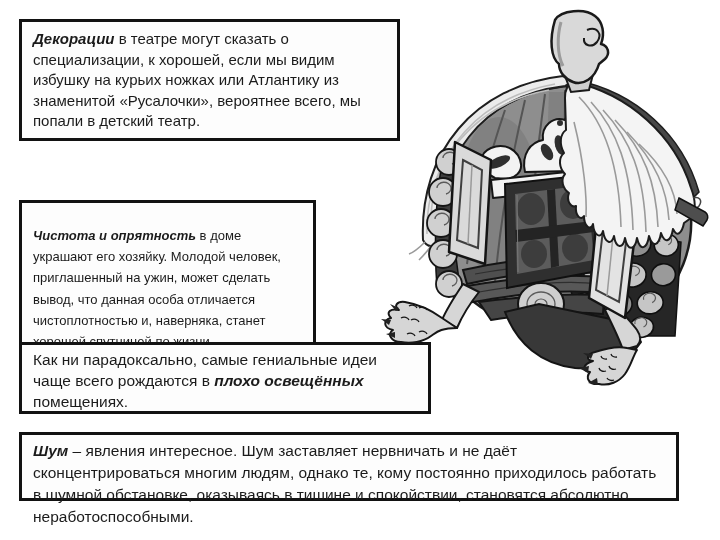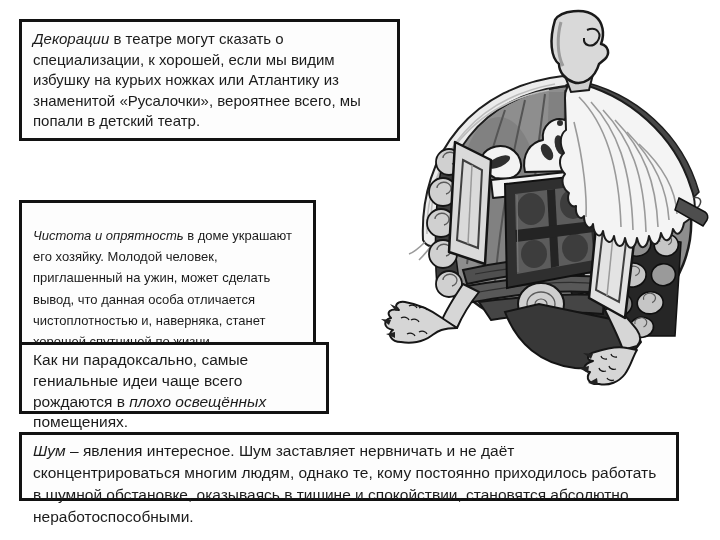--- a/index.html
+++ b/index.html
@@ -6,26 +6,26 @@
   .slide{
     position:relative;width:720px;height:540px;background:#ffffff;
     overflow:hidden;font-family:"Liberation Sans","DejaVu Sans",sans-serif;
     color:#1b1b1b;
   }
   .tbox{
     position:absolute;border:3px solid #121212;background:#fdfdfd;
     box-sizing:border-box;
   }
   .tbox p{margin:0;}
-  .em{font-weight:normal;font-style:italic;}
+  .em{font-weight:bold;font-style:italic;}
   .box-1{left:19px;top:19px;width:381px;height:122px;padding:7px 11px;
          font-size:15px;line-height:20.6px;}
   .box-2{left:19px;top:156px;width:297px;height:162px;padding:22px 11px;
          font-size:13px;line-height:21.2px;margin-top:44px;}
-  .box-3{left:19px;top:342px;width:310px;height:72px;padding:5px 11px;
+  .box-3{left:19px;top:342px;width:412px;height:72px;padding:5px 11px;
          font-size:15.5px;line-height:20.8px;}
   .box-4{left:19px;top:432px;width:660px;height:69px;padding:5px 11px;
          font-size:15.5px;line-height:22px;}
   .hut{position:absolute;left:376px;top:2px;width:336px;height:400px;}
 </style>
 </head>
 <body>
 
 <div class="slide">
 

